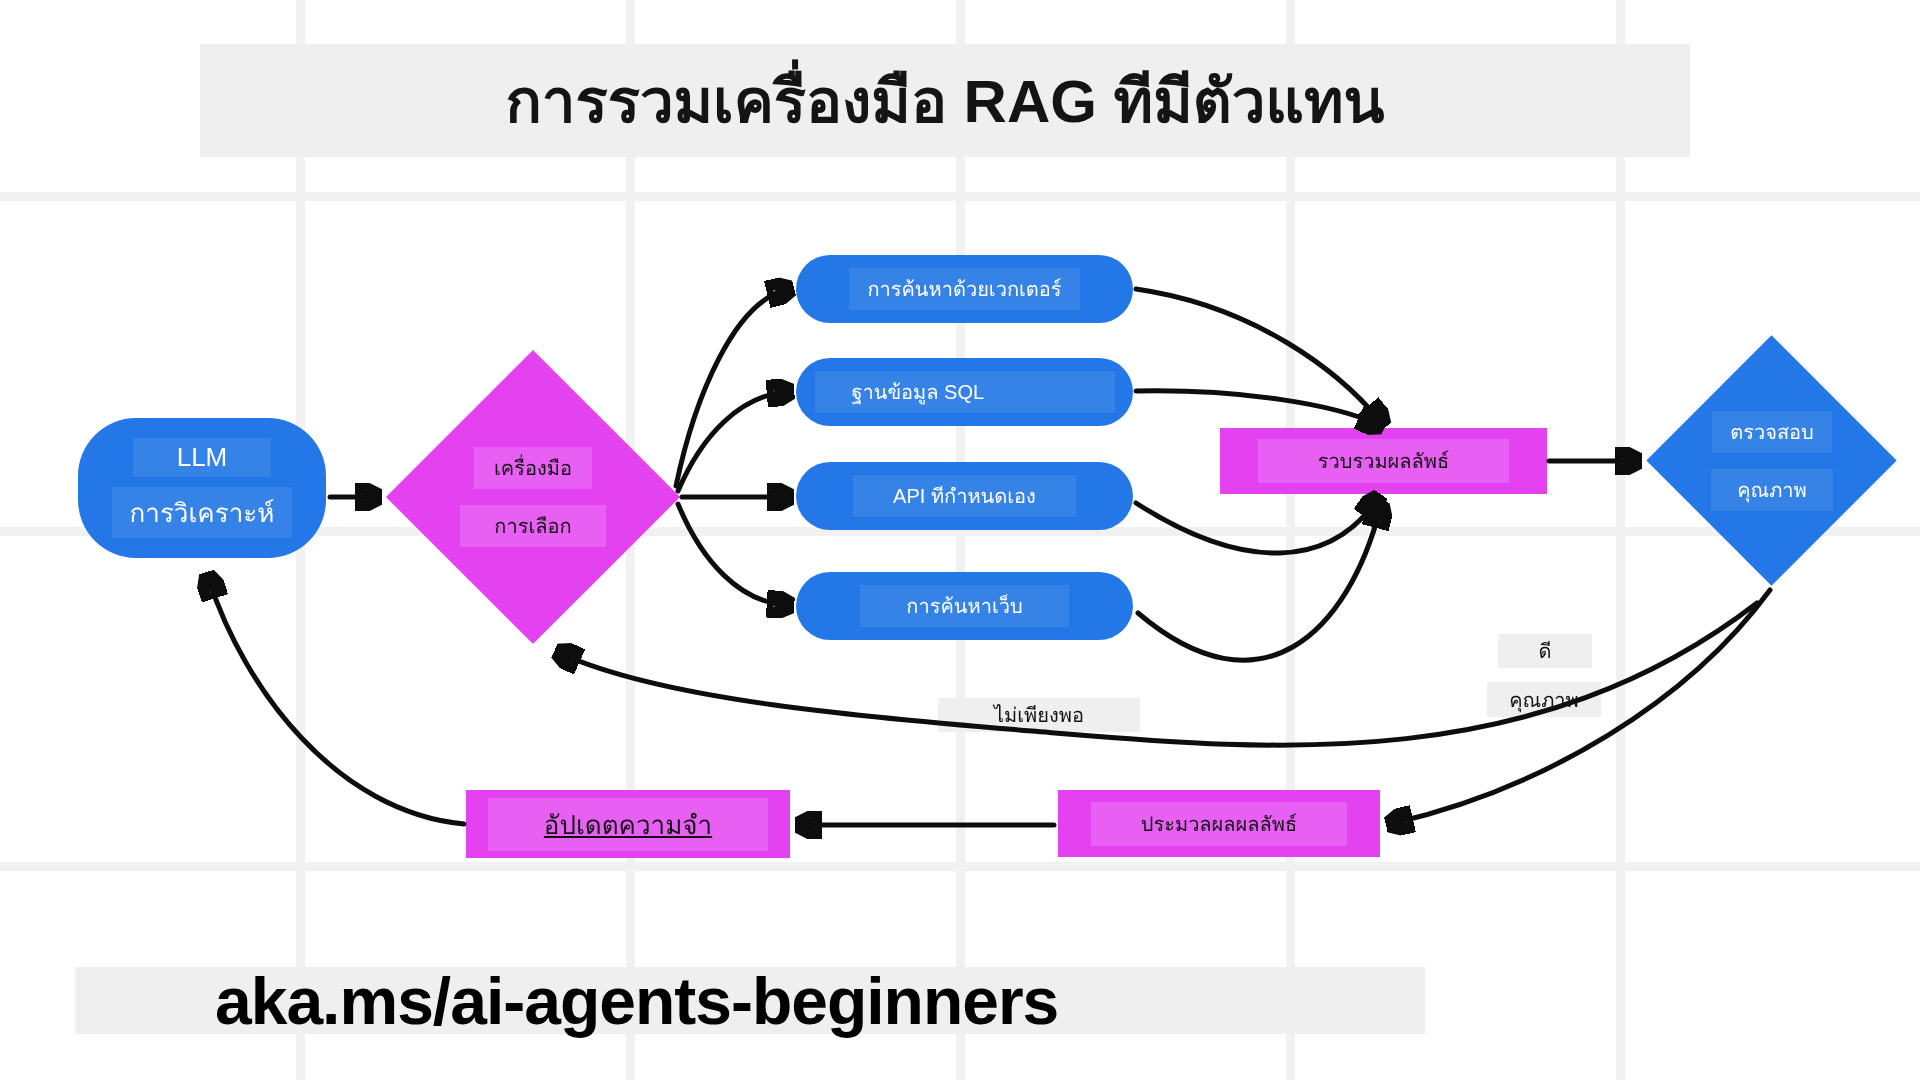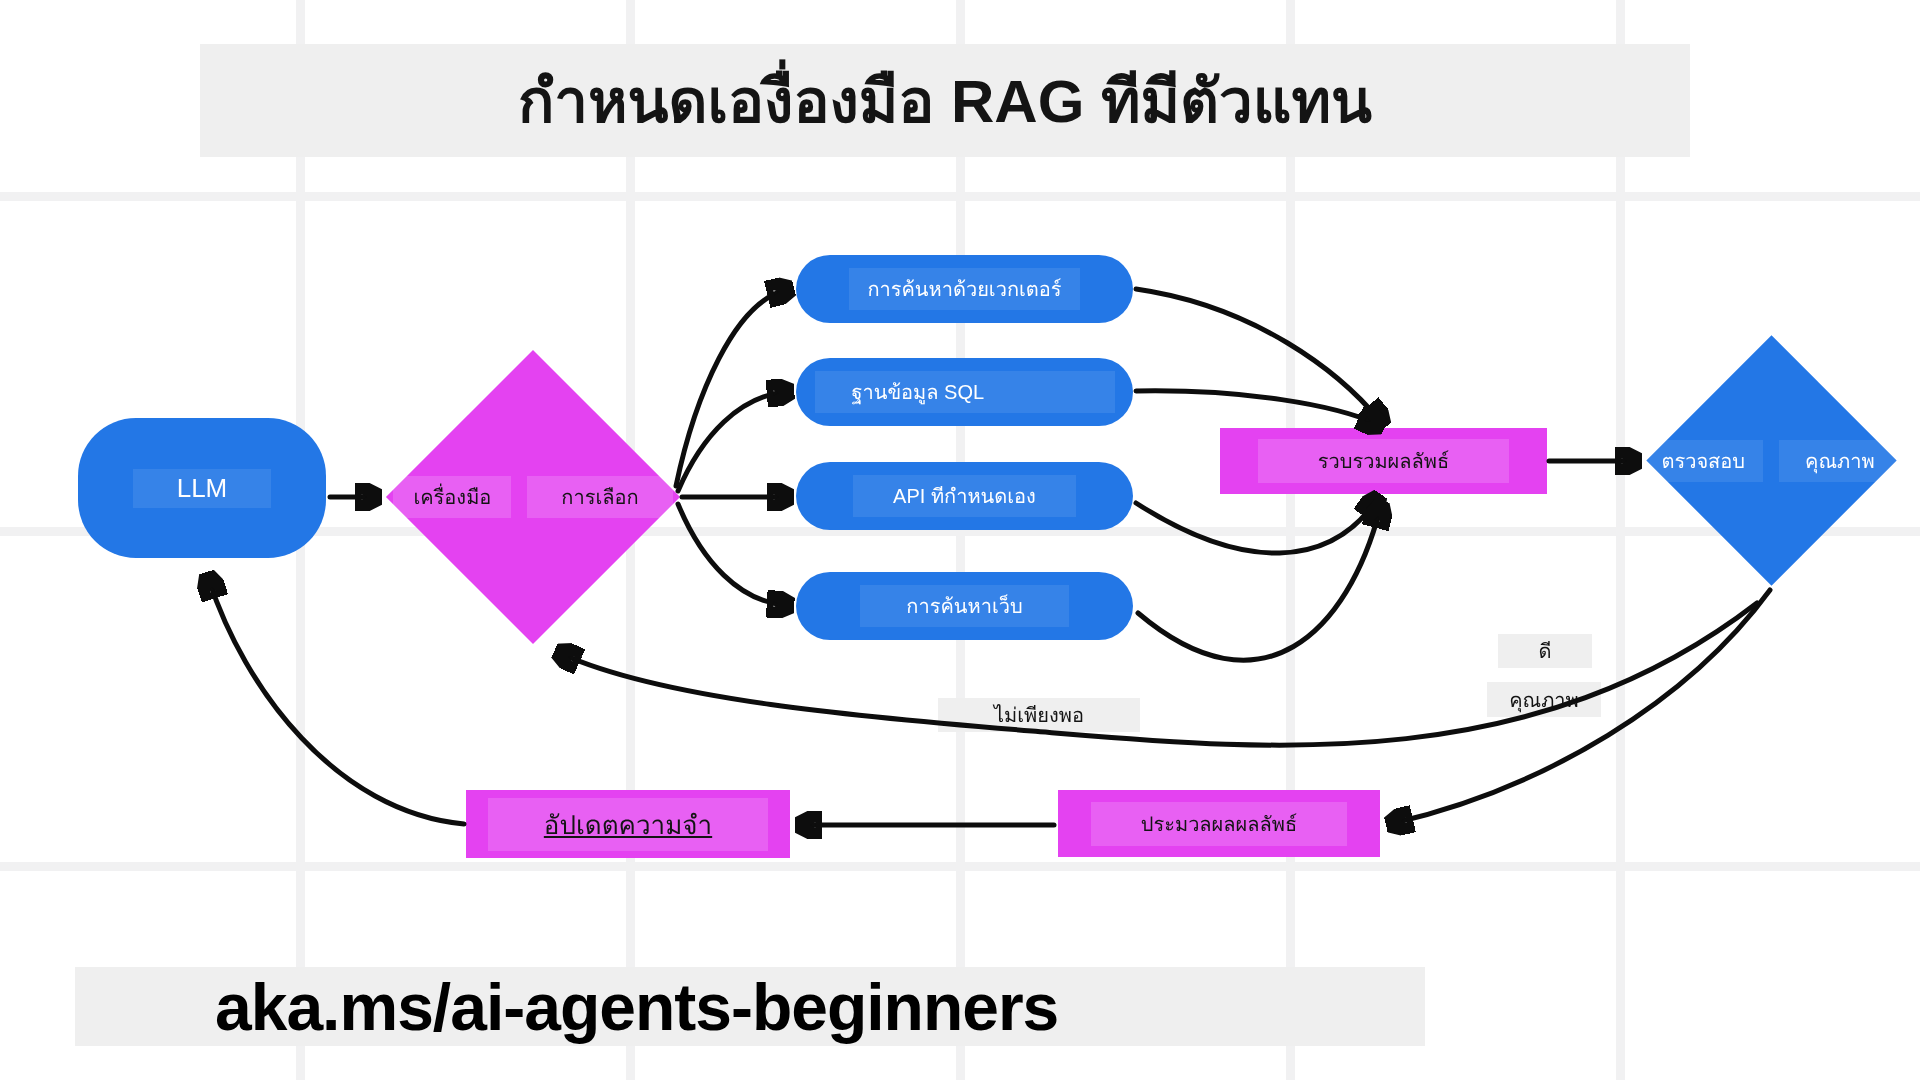--- a/index.html
+++ b/index.html
@@ -20,21 +20,21 @@
   .pill{
     background:#2377e6;border-radius:60px;display:flex;flex-direction:column;
     align-items:center;justify-content:center;gap:10px;
   }
   .rect-magenta{
     background:#e442f1;display:flex;align-items:center;justify-content:center;
   }
   .diamond{background:#e442f1;transform:rotate(45deg);}
   .diamond.blue{background:#2377e6;}
   .diamond-text{
-    display:flex;flex-direction:row;align-items:center;justify-content:center;gap:16px;
+    display:flex;flex-direction:column;align-items:center;justify-content:center;gap:16px;
   }
   .band-on-blue{
     background:rgba(255,255,255,0.09);color:#ffffff;padding:5px 18px;white-space:nowrap;
   }
   .band-on-magenta{
     background:rgba(255,255,255,0.16);color:#141414;padding:5px 20px;white-space:nowrap;text-align:center;
   }
   .band-gray{
     background:#efefef;color:#141414;display:flex;align-items:center;justify-content:center;
     white-space:nowrap;
@@ -47,20 +47,21 @@
   svg.edges{position:absolute;left:0;top:0;}
   svg.edges path, svg.edges line{stroke:#0d0d0d;stroke-width:5;fill:none;stroke-linecap:round;}
 </style>
 </head>
 <body>
 
 <div class="layer-nodes">
 
   <div class="abs pill" style="left:78px;top:418px;width:248px;height:140px;border-radius:58px;align-items:center;">
     <span class="band-on-blue fs26" style="padding:4px 44px;">LLM</span>
+    <span class="band-on-blue fs26">การวิเคราะห์</span>
   </div>
 
   <div class="abs diamond" style="left:429px;top:393px;width:208px;height:208px;"></div>
   <div class="abs diamond-text" style="left:413px;top:437px;width:240px;height:120px;">
     <span class="band-on-magenta fs24">เครื่องมือ</span>
     <span class="band-on-magenta fs24" style="padding:5px 34px;">การเลือก</span>
   </div>
 
   <div class="abs pill" style="left:796px;top:255px;width:337px;height:68px;border-radius:34px;">
     <span class="band-on-blue fs24">การค้นหาด้วยเวกเตอร์</span>
@@ -116,32 +117,32 @@
   <path d="M 1549 461 L 1634 461" marker-end="url(#arw)"></path>
   <path d="M 1770 590 C 1688 702 1545 788 1394 823" marker-end="url(#arw)"></path>
   <path d="M 1054 825 L 803 825" marker-end="url(#arw)"></path>
   <path d="M 464 824 C 336 812 244 688 209 580" marker-end="url(#arw)"></path>
   <path d="M 1757 603 C 1530 778 1262 750 1032 731 C 860 717 664 700 562 654" marker-end="url(#arw)"></path>
 </svg>
 
 <div class="layer-labels">
 
   <div class="abs band-gray title-band" style="left:200px;top:44px;width:1490px;height:113px;">
-    <span>กำหนดเองื่องมือ RAG ทีมีตัวแทน</span>
+    <span>การรวมเครื่องมือ RAG ทีมีตัวแทน</span>
   </div>
 
   <div class="abs band-gray fs24" style="left:1498px;top:634px;width:94px;height:34px;">
     <span>ดี</span>
   </div>
 
   <div class="abs band-gray fs24" style="left:1487px;top:682px;width:114px;height:35px;">
     <span>คุณภาพ</span>
   </div>
 
   <div class="abs band-gray fs24" style="left:938px;top:698px;width:202px;height:34px;">
     <span>ไม่เพียงพอ</span>
   </div>
 
-  <div class="abs band-gray footer-band" style="left:75px;top:967px;width:1210px;height:79px;">
+  <div class="abs band-gray footer-band" style="left:75px;top:967px;width:1210px;height:67px;">
     <span>aka.ms/ai-agents-beginners</span>
   </div>
 
 </div>
 
 </body></html>

